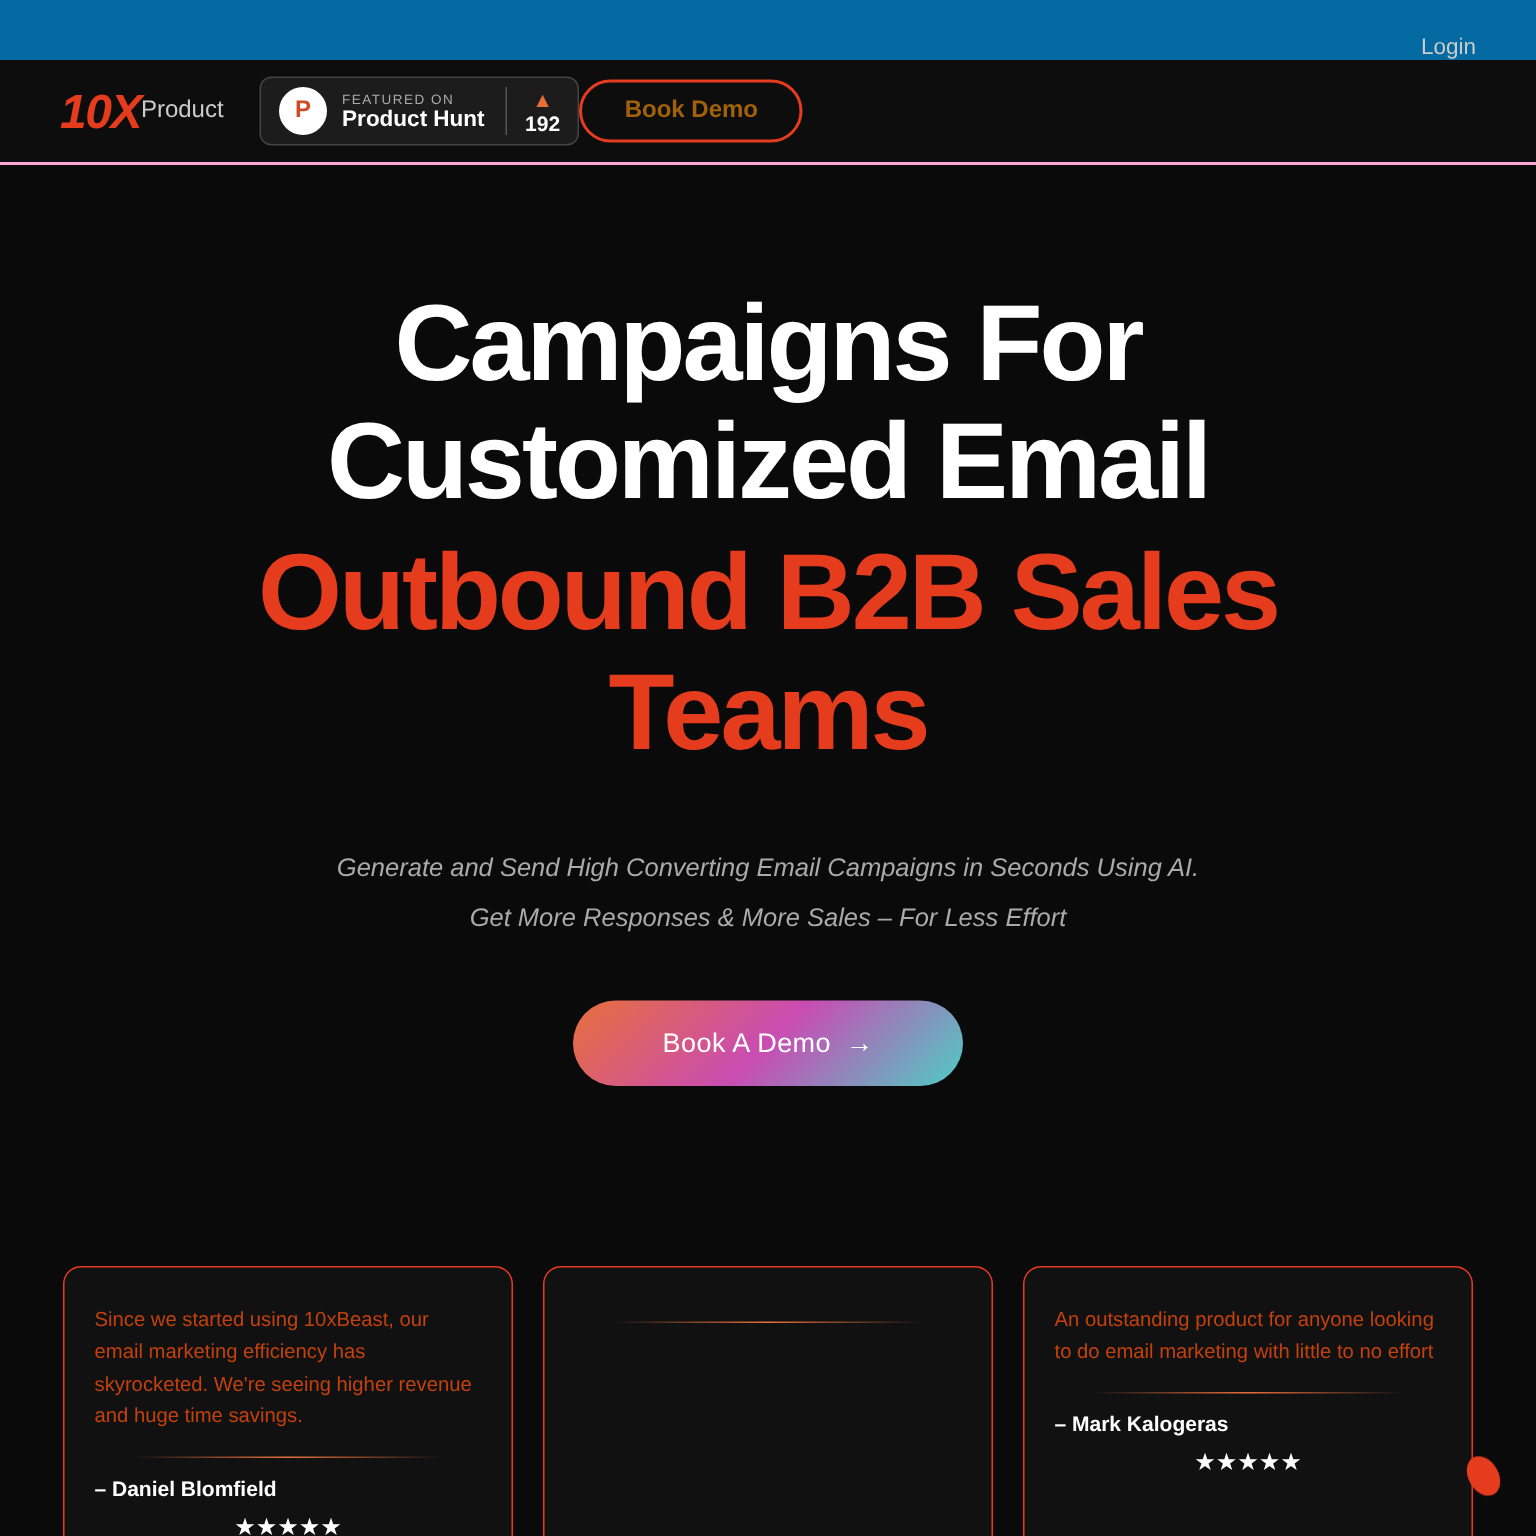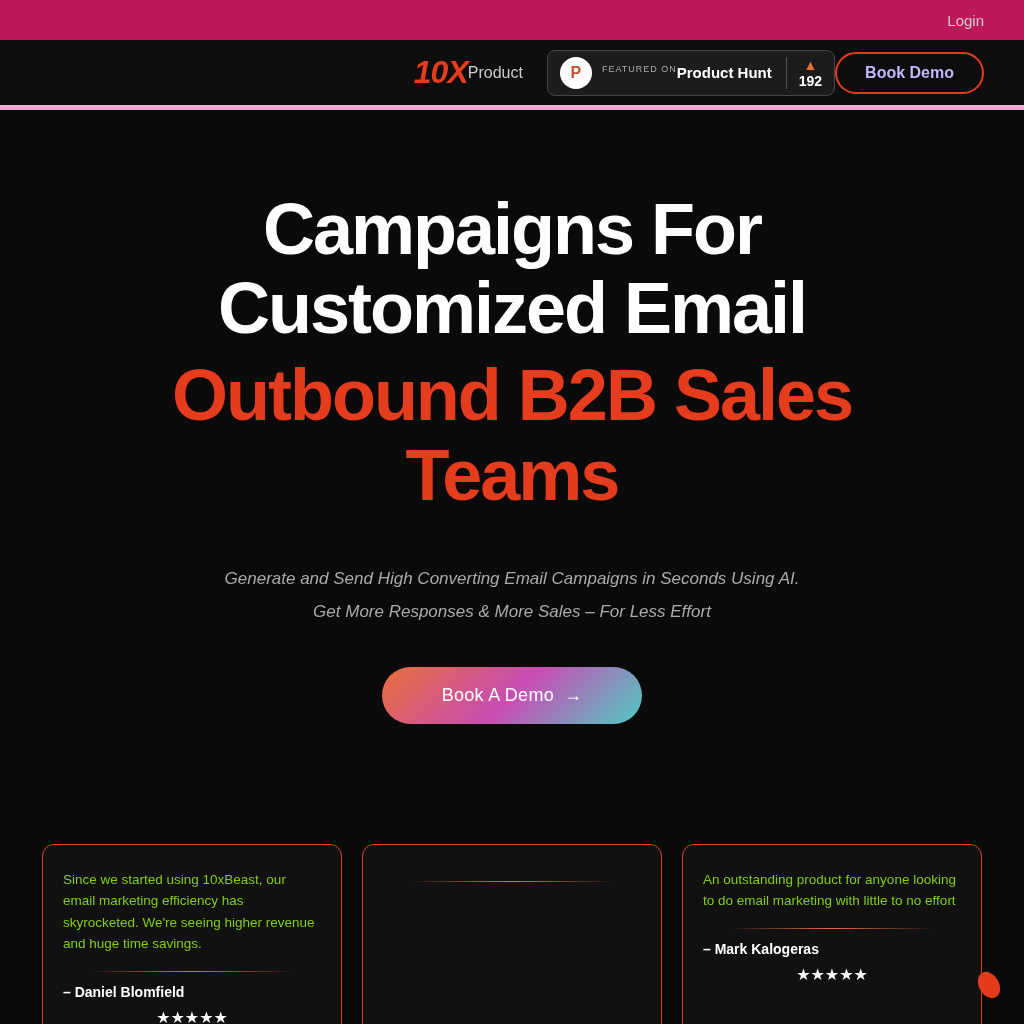--- a/index.html
+++ b/index.html
@@ -7,41 +7,41 @@
       background: #0a0a0a;
       color: #fff;
       font-family: -apple-system, BlinkMacSystemFont, 'Segoe UI', sans-serif;
       width: 1024px;
       min-height: 1024px;
       overflow-x: hidden;
     }
 
     
     .top-bar {
-      background: #be185d;
+      background: #0369a1;
       height: 40px;
       display: flex;
-      align-items: center;
+      align-items: flex-end;
       justify-content: flex-end;
       padding: 0 40px;
     }
     .top-bar-login {
       color: #ccc;
       font-size: 15px;
       cursor: pointer;
     }
 
     
     nav {
       background: #0d0d0d;
-      border-bottom: 5px solid #f9a8d4;
+      border-bottom: 2px solid #f9a8d4;
       height: 70px;
       display: flex;
       align-items: center;
-      justify-content: flex-end;
+      justify-content: flex-start;
       padding: 0 40px;
     }
     .logo {
       font-size: 32px;
       font-weight: 900;
       color: #e63c1e;
       font-style: italic;
       letter-spacing: -1px;
     }
     .nav-center {
@@ -71,21 +71,21 @@
       border-radius: 50%;
       display: flex;
       align-items: center;
       justify-content: center;
       font-weight: 900;
       color: #cc4d29;
       font-size: 16px;
     }
     .ph-text {
       display: flex;
-      flex-direction: row;
+      flex-direction: column;
     }
     .ph-featured {
       font-size: 9px;
       color: #aaa;
       text-transform: uppercase;
       letter-spacing: 1px;
     }
     .ph-name {
       font-size: 15px;
       font-weight: 700;
@@ -104,21 +104,21 @@
       font-size: 14px;
     }
     .ph-number {
       font-size: 14px;
       font-weight: 700;
       color: #fff;
     }
     .book-demo-btn {
       background: transparent;
       border: 2px solid #e63c1e;
-      color: #c4b5fd;
+      color: #a16207;
       padding: 10px 28px;
       border-radius: 30px;
       font-size: 16px;
       font-weight: 600;
       cursor: pointer;
     }
 
     
     .hero {
       text-align: center;
@@ -178,21 +178,21 @@
     }
     .testimonial-card {
       background: #111;
       border: 1px solid #e63c1e;
       border-radius: 12px;
       padding: 24px 20px;
       flex: 1;
       max-width: 300px;
     }
     .testimonial-text {
-      color: #84cc16;
+      color: #c2410c;
       font-size: 13.5px;
       line-height: 1.6;
       margin-bottom: 16px;
     }
     .testimonial-author {
       color: #fff;
       font-weight: 600;
       font-size: 14px;
       text-align: left;
       margin-bottom: 8px;

